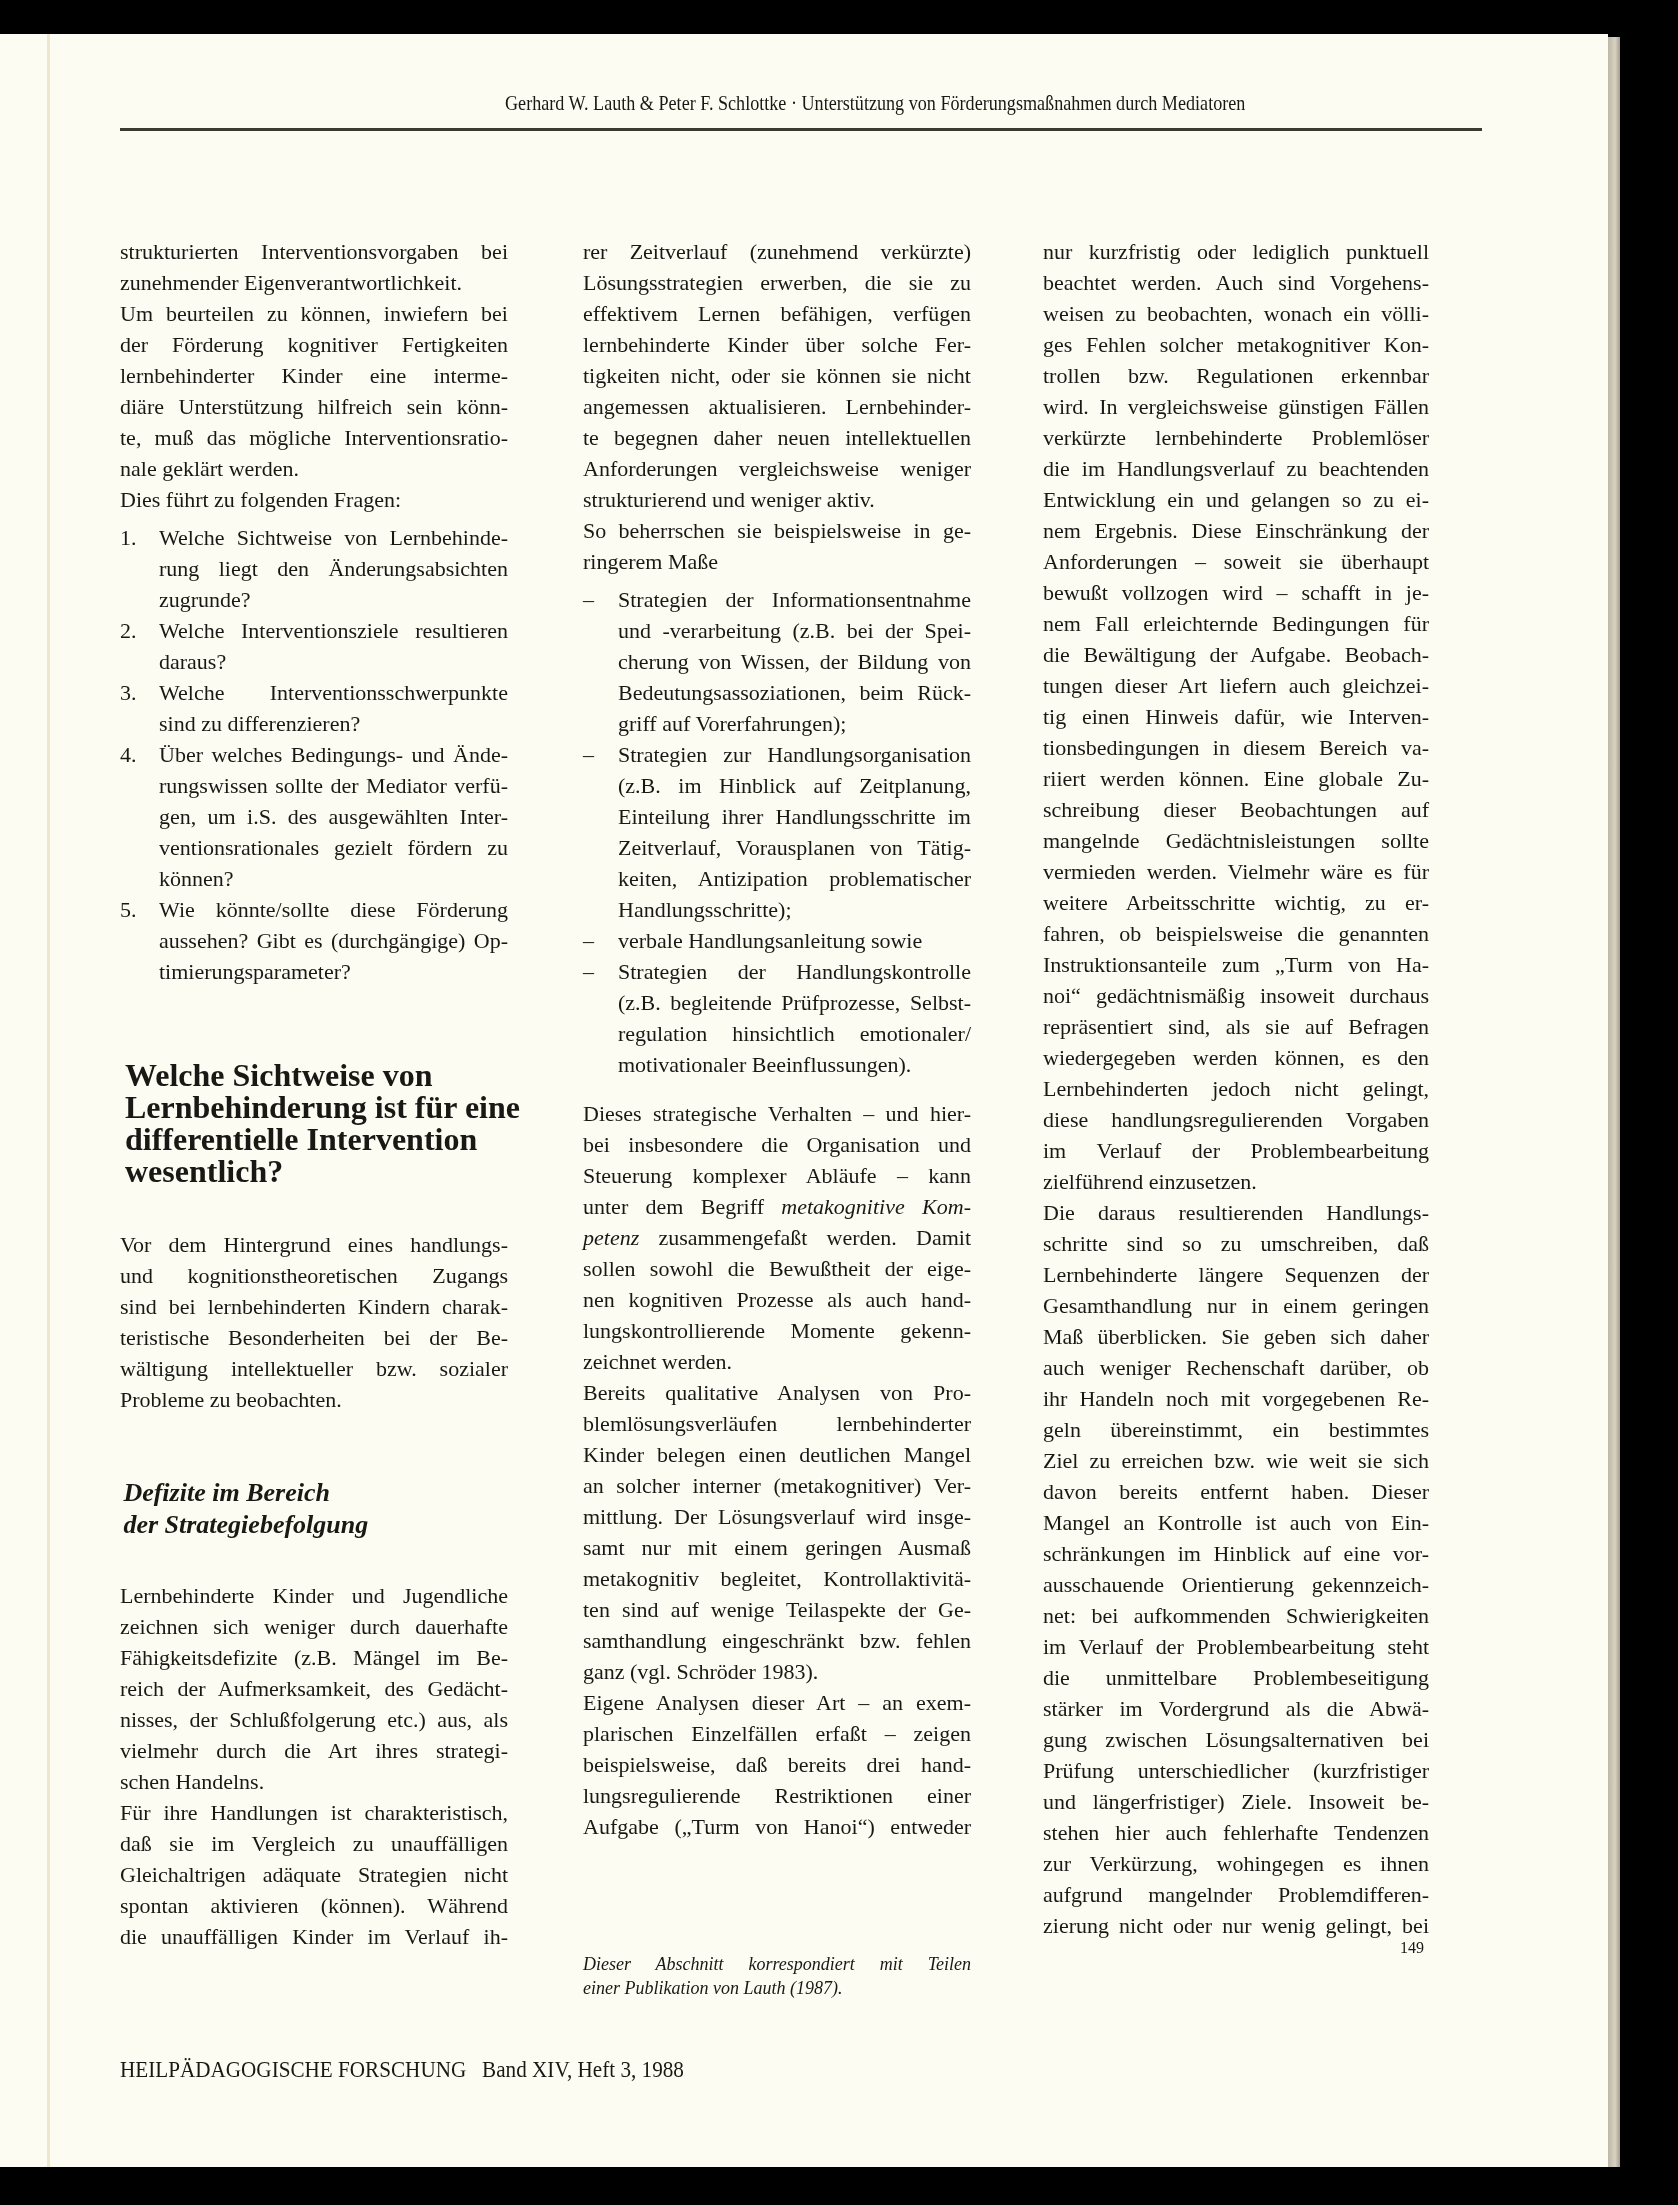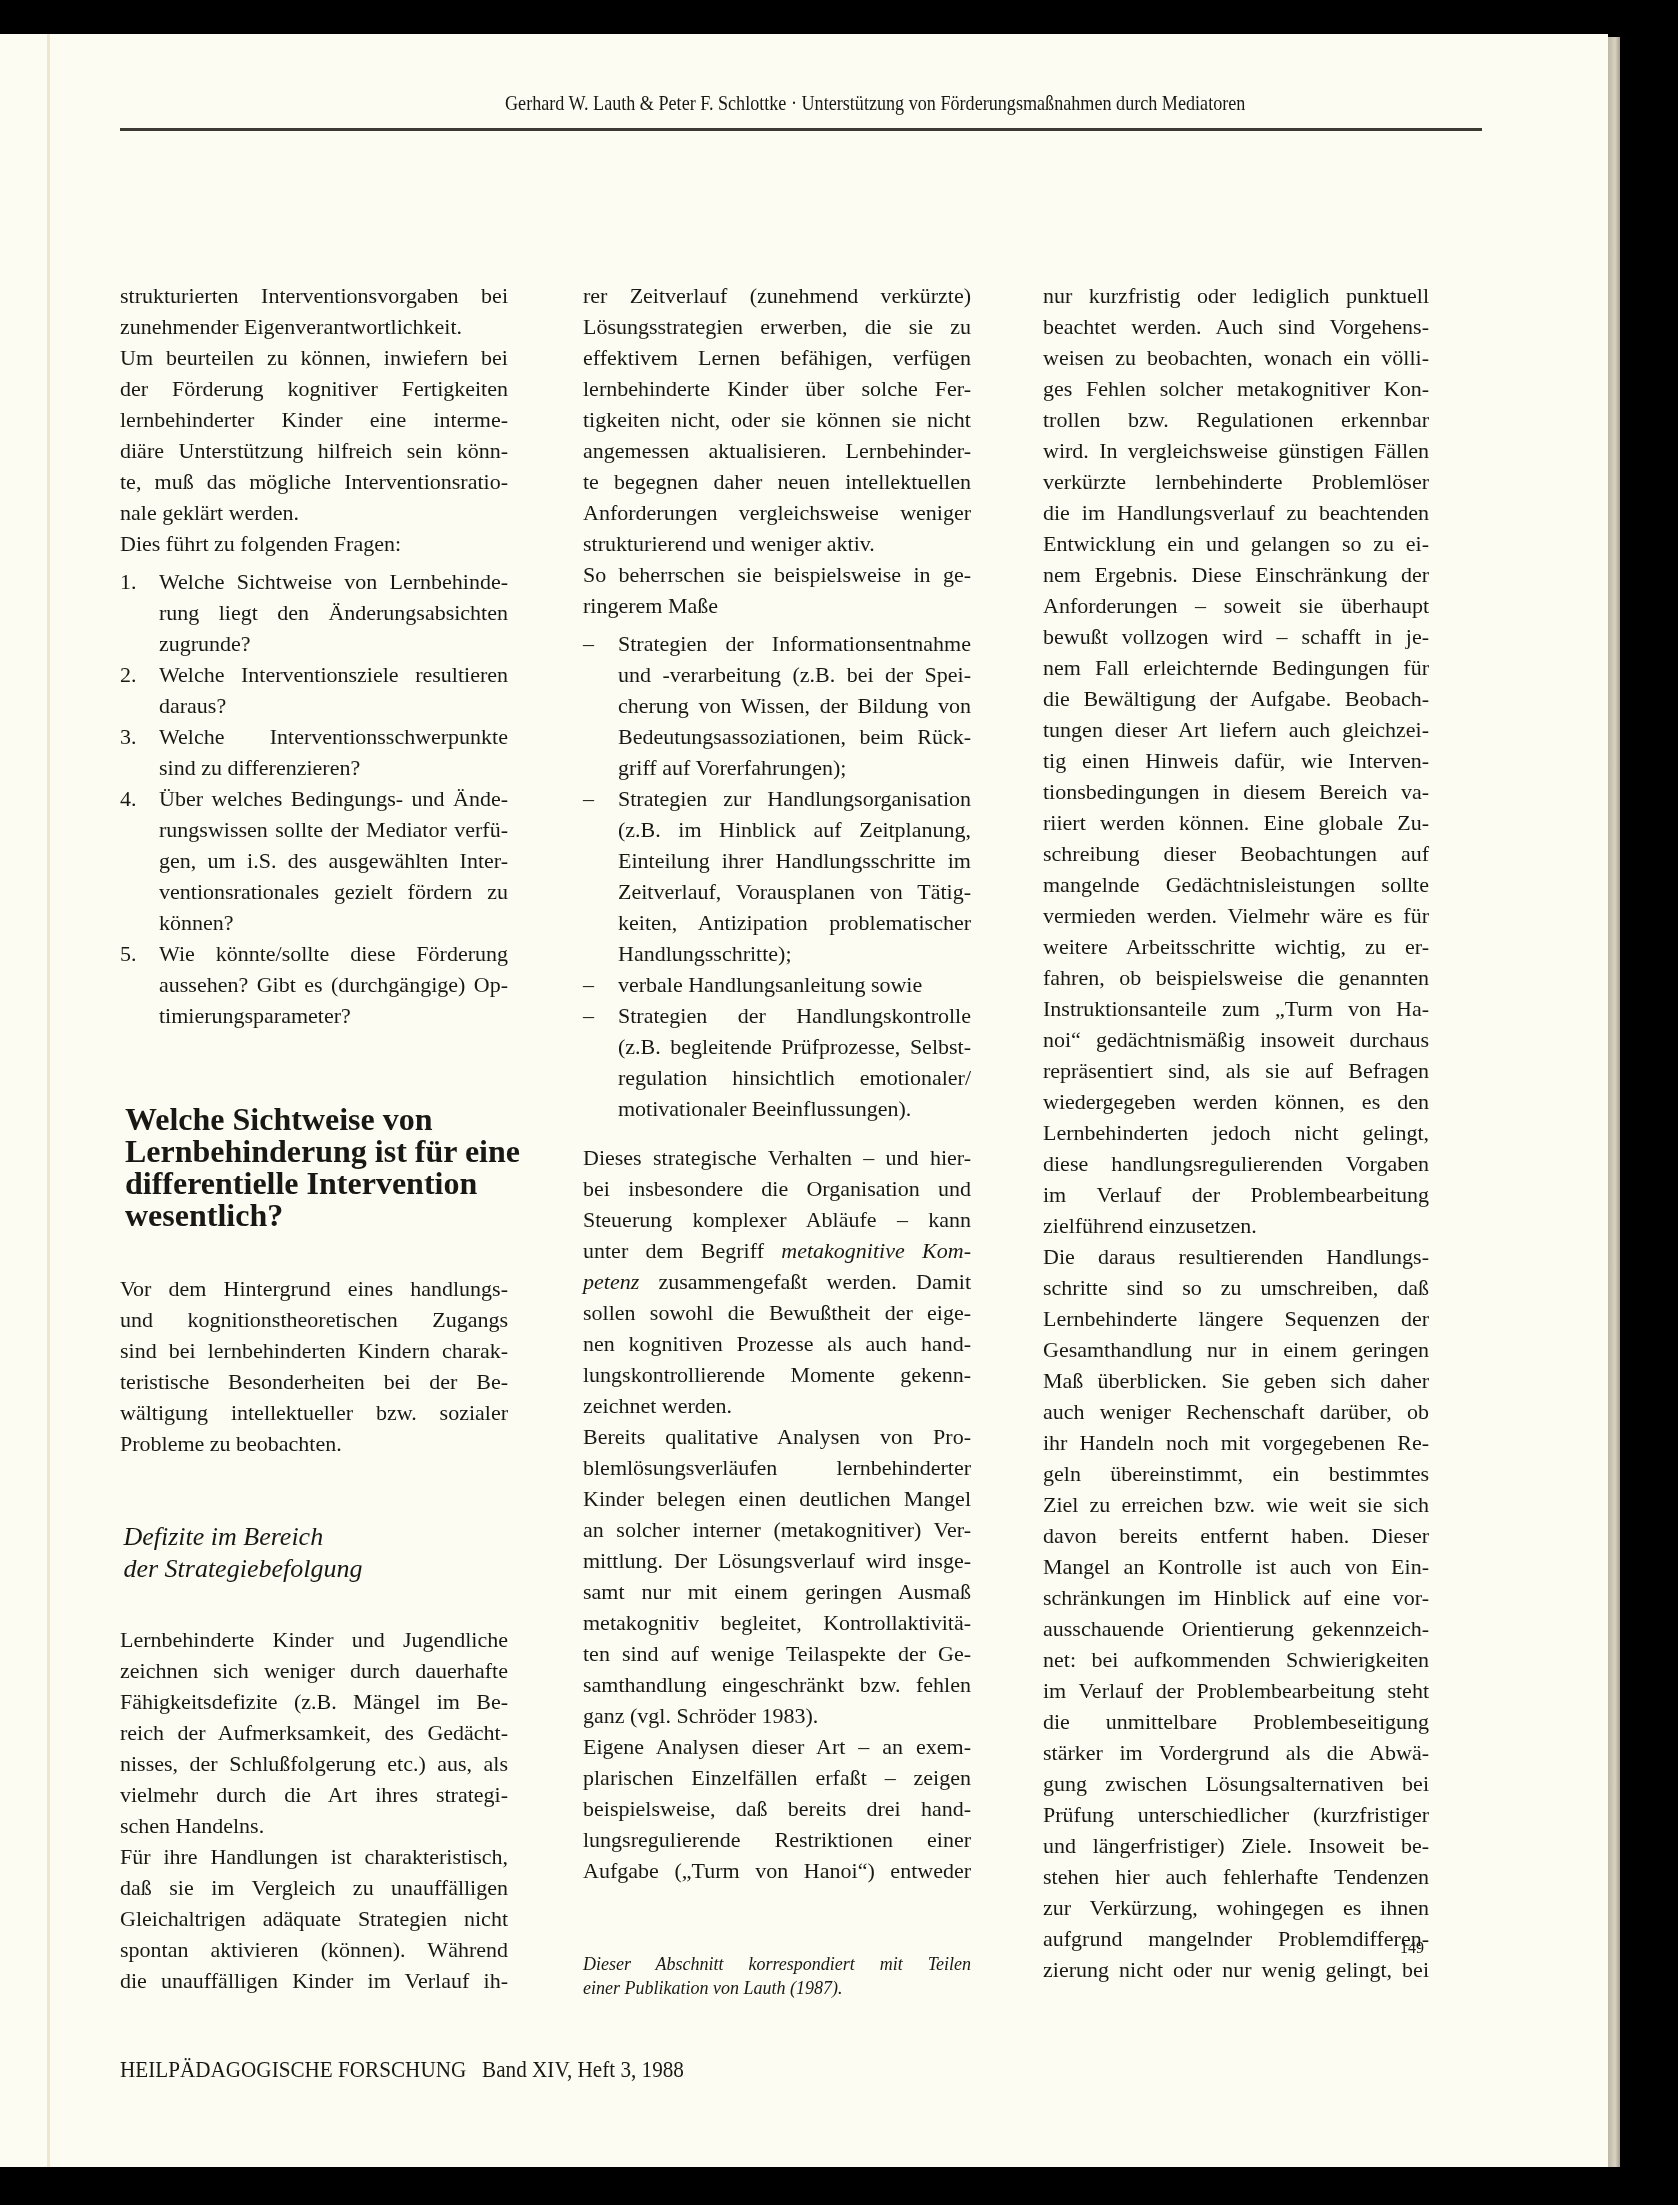--- a/index.html
+++ b/index.html
@@ -3,33 +3,33 @@
 <meta charset="utf-8">
 <style>
   html, body { margin:0; padding:0; }
   body { width:1679px; height:2205px; background:#000; position:relative; overflow:hidden; }
   .page { position:absolute; left:0; top:34px; width:1608px; height:2133px; background:#fdfcf3; }
   .page-edge { position:absolute; left:1608px; top:37px; width:11.8px; height:2130px; background:linear-gradient(90deg,#bdb7a6,#d8d2c2 60%,#a39d8e); }
   .gutter-line { position:absolute; left:47px; top:34px; width:2.5px; height:2133px; background:#efe6d0; }
   .serif { font-family:"Liberation Serif","DejaVu Serif",serif; color:#1a1814; }
   .running-head { position:absolute; left:505px; top:92px; font-size:20.6px; white-space:nowrap; transform:scaleX(0.88); transform-origin:left top; }
   .head-rule { position:absolute; left:120px; top:128px; width:1362px; height:2.5px; background:#3d3a34; }
-  .col { position:absolute;margin-top:44px; }
+  .col { position:absolute; }
   .line { display:block; font-size:22px; line-height:31px; height:31px; white-space:nowrap; text-align:justify; text-align-last:justify; overflow:visible; }
   .line.last { text-align-last:left; }
   .col1 { left:120px; width:388px; top:236px; }
   .col2 { left:583px; width:388px; top:236px; }
   .col3 { left:1043px; width:386px; top:236px; }
   .li { position:relative; padding-left:39px; }
   .li .num { position:absolute; left:0; top:0; }
   .dash { position:relative; padding-left:35px; }
   .dash .mk { position:absolute; left:0; top:0; }
   .gap-s { height:6.7px; }
   .h-bold { font-weight:bold; font-size:32px; line-height:32px; display:block; white-space:nowrap; }
-  .h-ital { font-style:italic; font-size:26px; line-height:32px; display:block; white-space:nowrap; }
+  .h-ital { font-style:italic; font-size:26px; line-height:32px; display:block; white-space:nowrap;font-weight:bold; }
   .footnote { position:absolute; left:583px; top:1953px; width:388px; }
   .footnote .line { font-size:18px; line-height:23.5px; height:23.5px;font-style:italic; }
   .foot-journal { position:absolute; left:120px; top:2057px; font-size:23px; white-space:nowrap; transform:scaleX(0.92); transform-origin:left top; }
   .page-num { position:absolute; left:1400px; top:1939px; font-size:16px; }
   i.em { }
 </style>
 </head>
 <body>
 
 <div class="page"></div>

